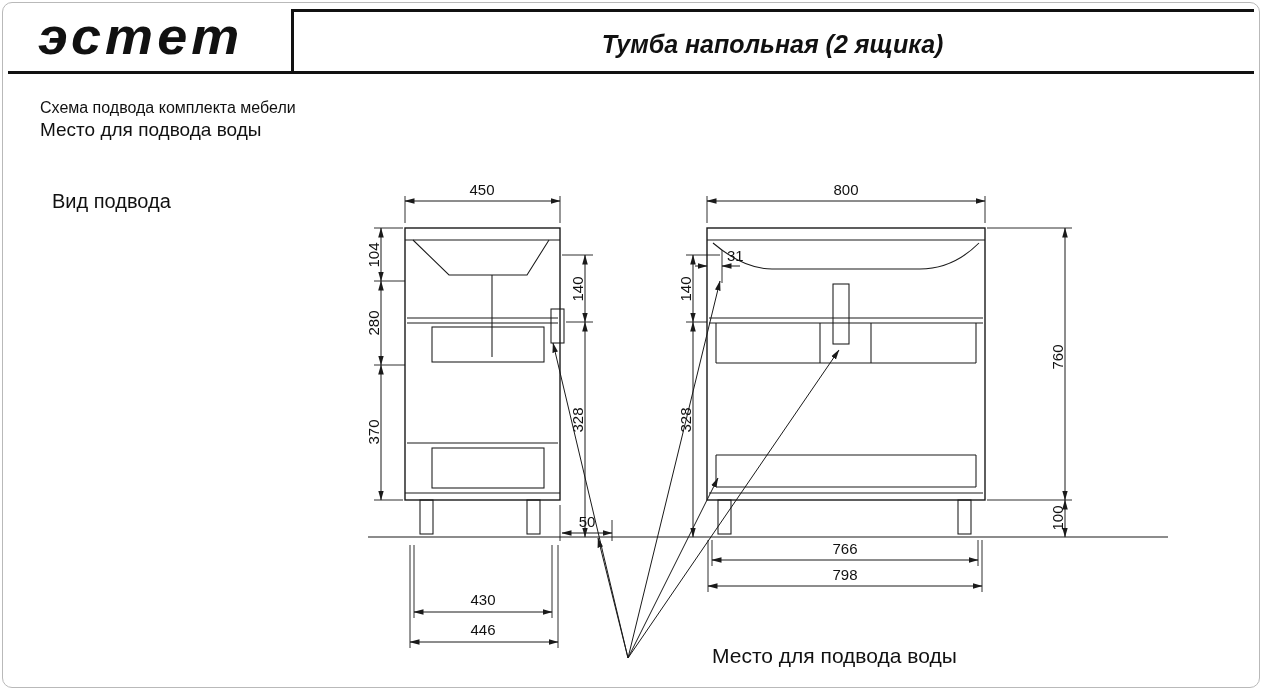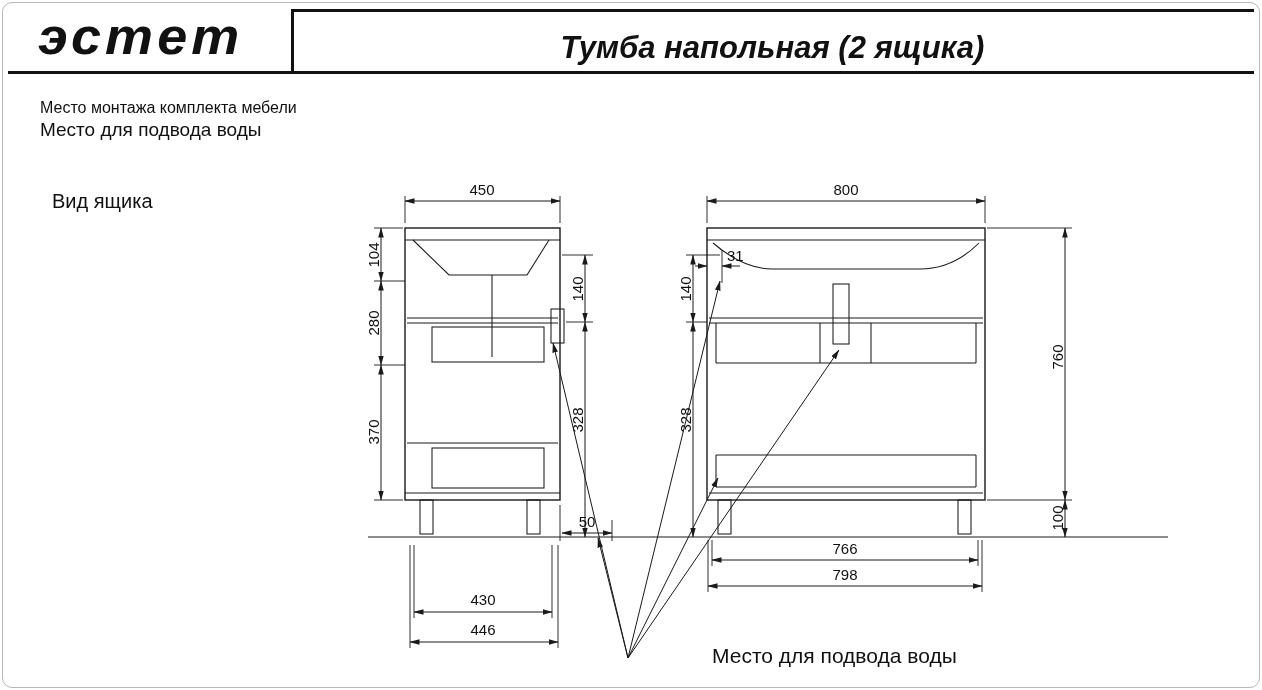--- a/index.html
+++ b/index.html
@@ -22,21 +22,21 @@
     font-size: 54px; font-weight: bold; font-style: italic;
     letter-spacing: 4px;
     transform: scaleY(0.95); transform-origin: left top;
     white-space: nowrap;
   }
   .hdr-vline   { position: absolute; left: 291px; top: 9px;  width: 3px;  height: 64px; background: #111; }
   .hdr-topline { position: absolute; left: 291px; top: 9px;  height: 3px; width: 963px; background: #111; }
   .hdr-underline { position: absolute; left: 8px; top: 71px; height: 3px; width: 1246px; background: #111; }
   .title {
     position: absolute; left: 291px; top: 30px; width: 963px;
-    text-align: center; font-size: 31px; font-style: italic; font-weight: 600;
+    text-align: center; font-size: 25px; font-style: italic; font-weight: 600;
   }
   .notes { position: absolute; left: 40px; top: 98px; line-height: 1.22; }
   .notes div { margin: 0; }
   .n1 { font-size: 16px; }
   .n2 { font-size: 19px; }
   .n3 { font-size: 16.5px; }
   .view-label { position: absolute; left: 52px; top: 190px; font-size: 20px; }
   svg.drawing { position: absolute; left: 0; top: 0; }
   .obj  { stroke: #1a1a1a; stroke-width: 1.4; fill: none; }
   .obj2 { stroke: #1a1a1a; stroke-width: 1.05; fill: none; }
@@ -51,24 +51,24 @@
 
 <div class="page-border"></div>
 
 <div class="logo">эсmem</div>
 <div class="hdr-vline"></div>
 <div class="hdr-topline"></div>
 <div class="title">Тумба напольная (2 ящика)</div>
 <div class="hdr-underline"></div>
 
 <div class="notes">
-  <div class="n1">Место монтажа комплекта мебели</div>
+  <div class="n1">Схема подвода комплекта мебели</div>
   <div class="n2">Место для подвода воды</div>
 </div>
-<div class="view-label">Вид ящика</div>
+<div class="view-label">Вид подвода</div>
 
 <svg class="drawing" width="1262" height="690" viewBox="0 0 1262 690">
   <defs>
     <marker id="arw" viewBox="0 0 10 7" refX="9.5" refY="3.5" markerWidth="10" markerHeight="7" orient="auto-start-reverse" markerUnits="userSpaceOnUse">
       <path d="M0,0.7 L10,3.5 L0,6.3 Z" fill="#1a1a1a"></path>
     </marker>
   </defs>
 
   <line class="obj2" x1="368" y1="537" x2="1168" y2="537"></line>
 

